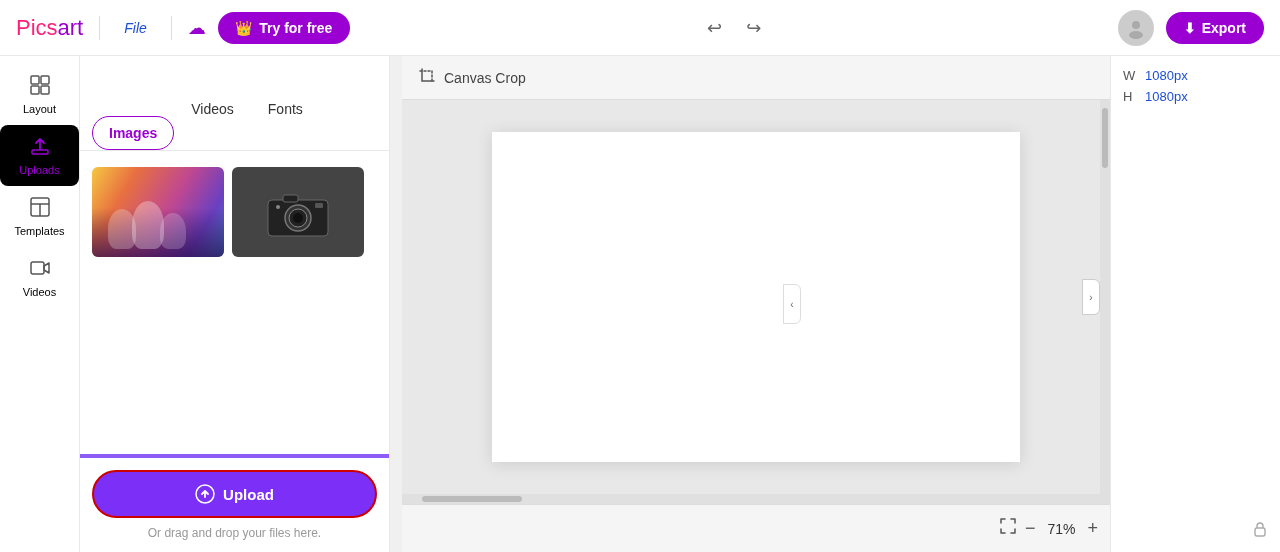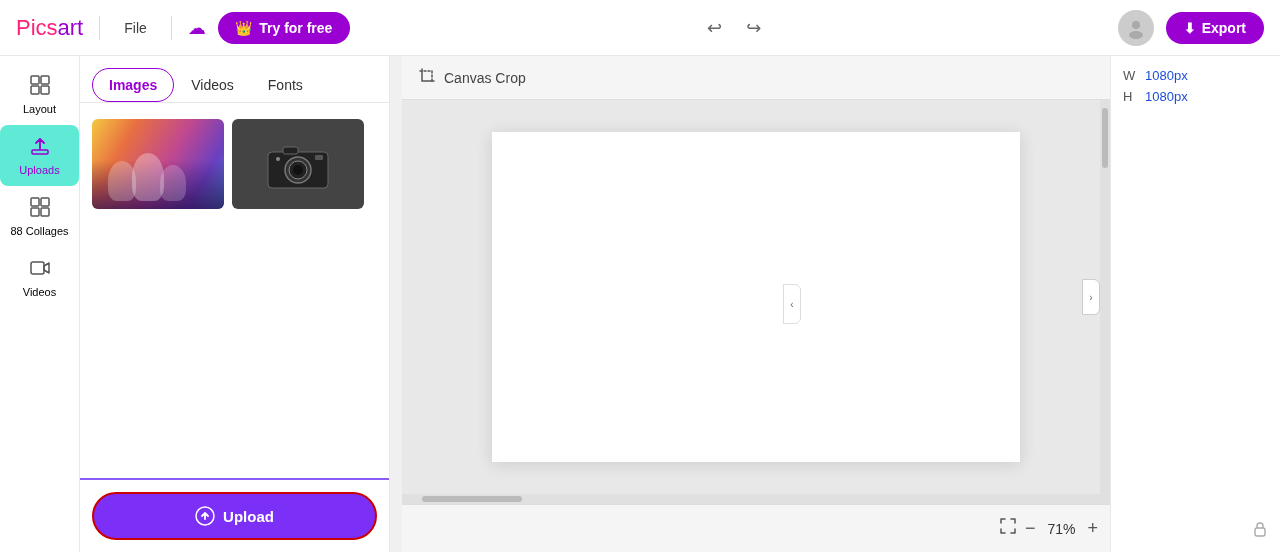--- a/index.html
+++ b/index.html
@@ -20,21 +20,21 @@
     .logo {
       display: flex; align-items: center; cursor: pointer;
     }
     .logo-text {
       font-size: 22px; font-weight: 400; color: #ff1f7a;
       font-family: 'Arial', sans-serif;
     }
     .logo-text span { color: #9b00d3; }
     .topbar-divider { width: 1px; height: 24px; background: #ddd; margin: 0 4px; }
     .topbar-file-btn {
-      background: none; border: none; font-size: 14px; color: #404040; cursor: pointer; padding: 4px 8px;
+      background: none; border: none; font-size: 14px; color: #1d4ed8; cursor: pointer; padding: 4px 8px; font-style: italic;
     }
     .cloud-icon { color: #9b00d3; font-size: 18px; }
     .try-free-btn {
       background: #9b00d3; color: #fff; border: none; border-radius: 24px;
       padding: 8px 18px; font-size: 14px; font-weight: 600; cursor: pointer;
       display: flex; align-items: center; gap: 6px;
     }
     .topbar-center {
       flex: 1; display: flex; justify-content: center; align-items: center; gap: 16px;
     }
@@ -59,49 +59,49 @@
     .sidebar {
       width: 80px; background: #fff; border-right: 1px solid #e8e8e8;
       display: flex; flex-direction: column; align-items: center; padding: 8px 0;
       gap: 0; flex-shrink: 0;
     }
     .sidebar-item {
       width: 100%; display: flex; flex-direction: column; align-items: center;
       padding: 10px 4px; cursor: pointer; border-radius: 8px; gap: 4px;
       color: #000000;
     }
-    .sidebar-item.active { background: #5eead4; color: #9b00d3; }
+    .sidebar-item.active { background: #000000; color: #9b00d3; }
     .sidebar-icon { font-size: 20px; line-height: 1; }
     .sidebar-label { font-size: 11px; text-align: center; }
     .sidebar-item.active .sidebar-label { color: #9b00d3; }
 
     
     .panel {
       width: 310px; background: #fff; border-right: 1px solid #e8e8e8;
       display: flex; flex-direction: column; flex-shrink: 0; overflow: hidden;
     }
     .panel-tabs {
       display: flex; gap: 0; padding: 12px 12px 0;
       border-bottom: 1px solid #e8e8e8;
     }
     .panel-tab {
       padding: 8px 16px; font-size: 14px; cursor: pointer; border-radius: 20px;
       border: 1.5px solid transparent; color: #333; background: none;
     }
     .panel-tab.active {
-      border-color: #9b00d3; color: #9b00d3; font-weight: 600;
+      border-color: #9b00d3; color: #9b00d3; font-weight: 600; margin-top: 48px;
     }
     .panel-content { flex: 1; overflow-y: auto; padding: 16px 12px; }
     .image-grid { display: flex; flex-wrap: wrap; gap: 8px; }
     .image-thumb {
       width: 132px; height: 90px; background: #eee; border-radius: 6px;
       overflow: hidden; cursor: pointer; flex-shrink: 0;
     }
 
-    .panel-upload-area { padding: 12px; border-top: 2px solid #8b5cf6; margin-top: 48px; }
+    .panel-upload-area { padding: 12px; border-top: 4px solid #8b5cf6; margin-top: 48px; }
     .upload-btn {
       width: 100%; padding: 12px; background: #7b2ff7;
       color: #fff; border: 2.5px solid #c00; border-radius: 30px;
       font-size: 15px; font-weight: 600; cursor: pointer;
       display: flex; align-items: center; justify-content: center; gap: 8px;
     }
     .drag-drop-hint { text-align: center; font-size: 12px; color: #999; margin-top: 8px; }
 
     
     .collapse-btn {
@@ -209,32 +209,31 @@
     <div class="sidebar-item active">
       <span class="sidebar-icon">
         <svg width="22" height="22" viewBox="0 0 22 22" fill="none">
           <path d="M11 14V4M7 8l4-4 4 4" stroke="#9b00d3" stroke-width="1.8" stroke-linecap="round" stroke-linejoin="round"></path>
           <rect x="3" y="15" width="16" height="4" rx="1" stroke="#9b00d3" stroke-width="1.5"></rect>
         </svg>
       </span>
       <span class="sidebar-label" style="color:#9b00d3">Uploads</span>
     </div>
 
-
     <div class="sidebar-item">
       <span class="sidebar-icon">
         <svg width="22" height="22" viewBox="0 0 22 22" fill="none">
-          <rect x="2" y="2" width="8" height="8" rx="1" stroke="#555" stroke-width="1.5"></rect>
-          <rect x="12" y="2" width="8" height="8" rx="1" stroke="#555" stroke-width="1.5"></rect>
-          <rect x="2" y="12" width="8" height="8" rx="1" stroke="#555" stroke-width="1.5"></rect>
-          <rect x="12" y="12" width="8" height="8" rx="1" stroke="#555" stroke-width="1.5"></rect>
-        </svg>
-      </span>
-      <span class="sidebar-label">88 Collages</span>
-    </div>
+          <rect x="2" y="2" width="18" height="18" rx="2" stroke="#555" stroke-width="1.5"></rect>
+          <line x1="2" y1="8" x2="20" y2="8" stroke="#555" stroke-width="1.5"></line>
+          <line x1="11" y1="8" x2="11" y2="20" stroke="#555" stroke-width="1.5"></line>
+        </svg>
+      </span>
+      <span class="sidebar-label">Templates</span>
+    </div>
+
 
 
     <div class="sidebar-item">
       <span class="sidebar-icon">
         <svg width="22" height="22" viewBox="0 0 22 22" fill="none">
           <rect x="2" y="5" width="13" height="12" rx="2" stroke="#555" stroke-width="1.5"></rect>
           <path d="M15 9l5-3v10l-5-3V9z" stroke="#555" stroke-width="1.5" stroke-linejoin="round"></path>
         </svg>
       </span>
       <span class="sidebar-label">Videos</span>
@@ -281,20 +280,21 @@
       </div>
     </div>
     <div class="panel-upload-area">
       <button class="upload-btn">
         <svg width="20" height="20" viewBox="0 0 20 20" fill="none">
           <circle cx="10" cy="10" r="9" stroke="white" stroke-width="1.5"></circle>
           <path d="M10 13V7M7 10l3-3 3 3" stroke="white" stroke-width="1.8" stroke-linecap="round" stroke-linejoin="round"></path>
         </svg>
         <span>Upload</span>
       </button>
+      <div class="drag-drop-hint">Or drag and drop your files here.</div>
     </div>
   </div>
 
   <div style="position:relative;width:0;height:100%;">
     <div class="collapse-btn">‹</div>
   </div>
 
   <div class="canvas-area">
     <div class="canvas-toolbar">
       <span class="canvas-icon">

